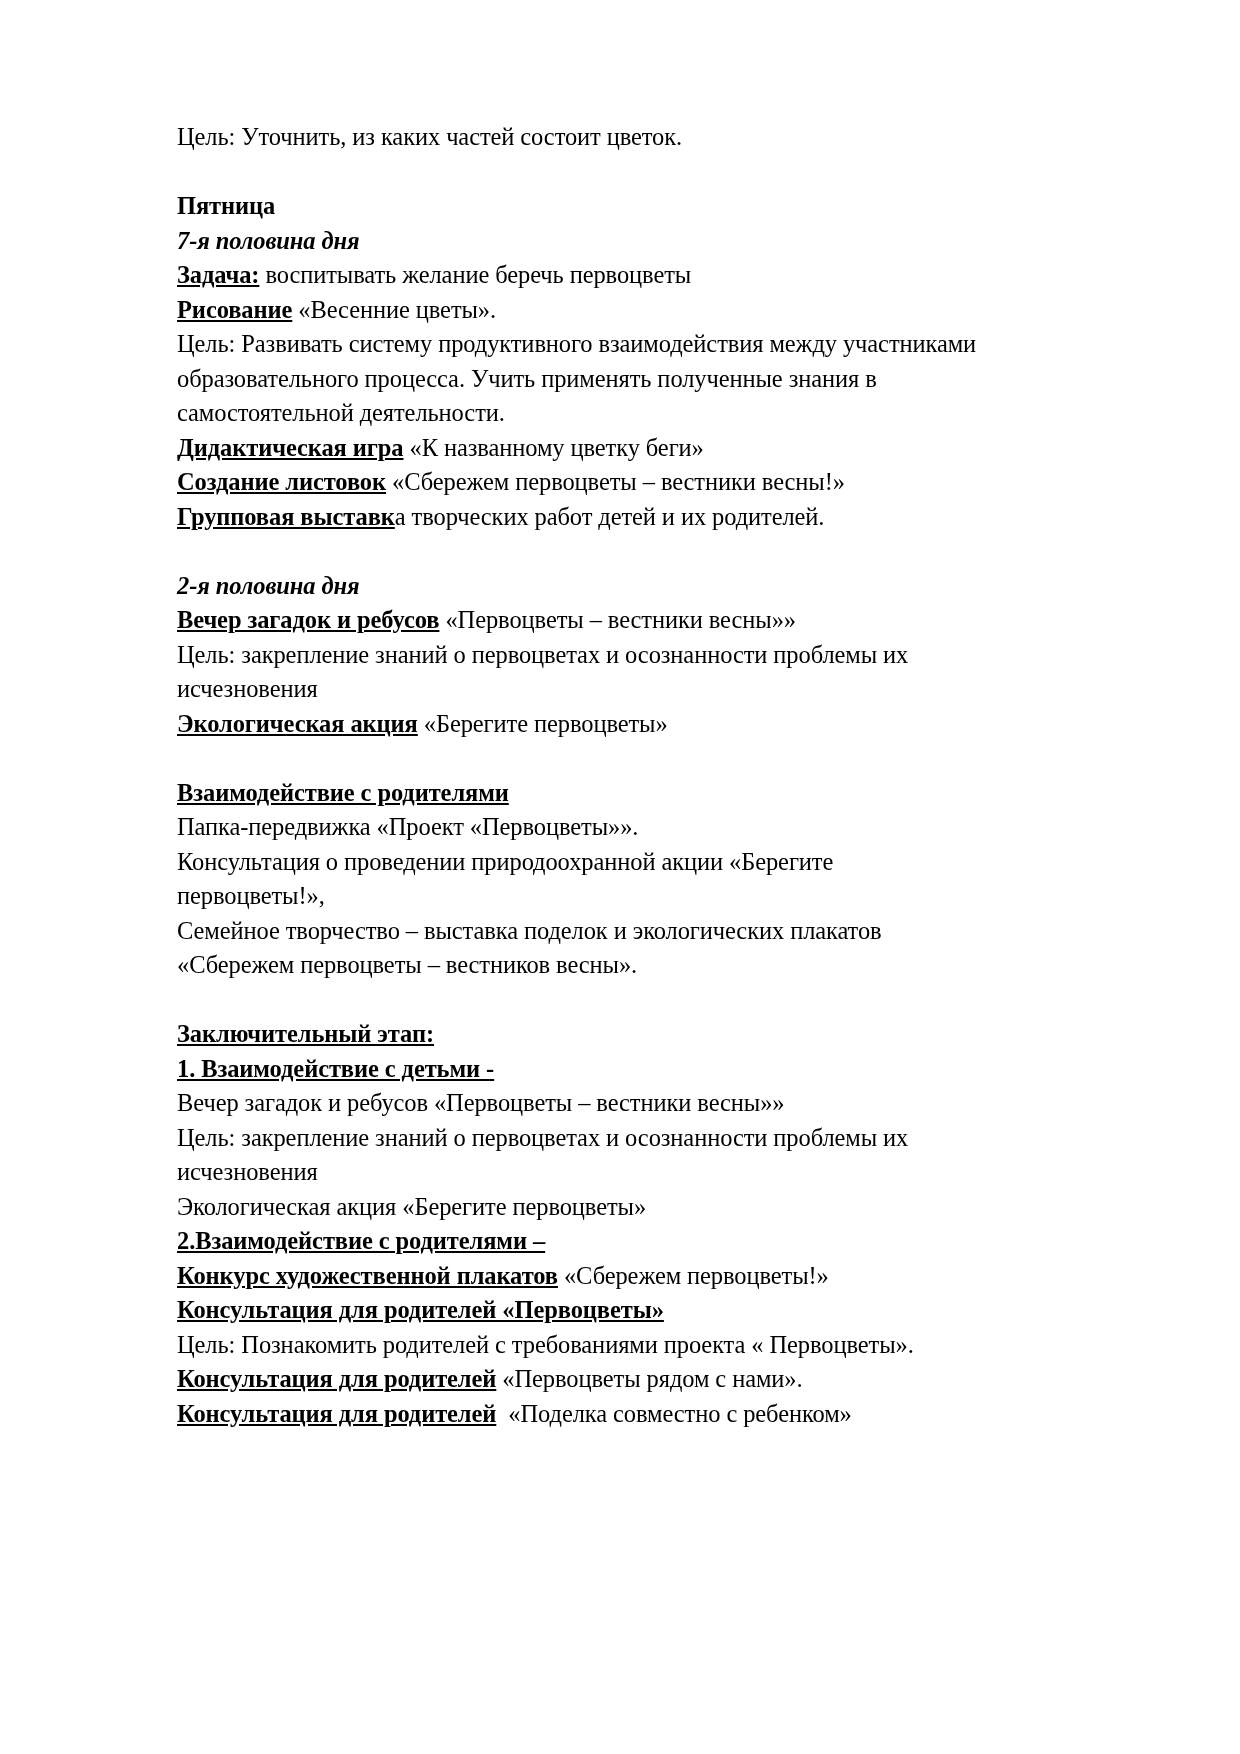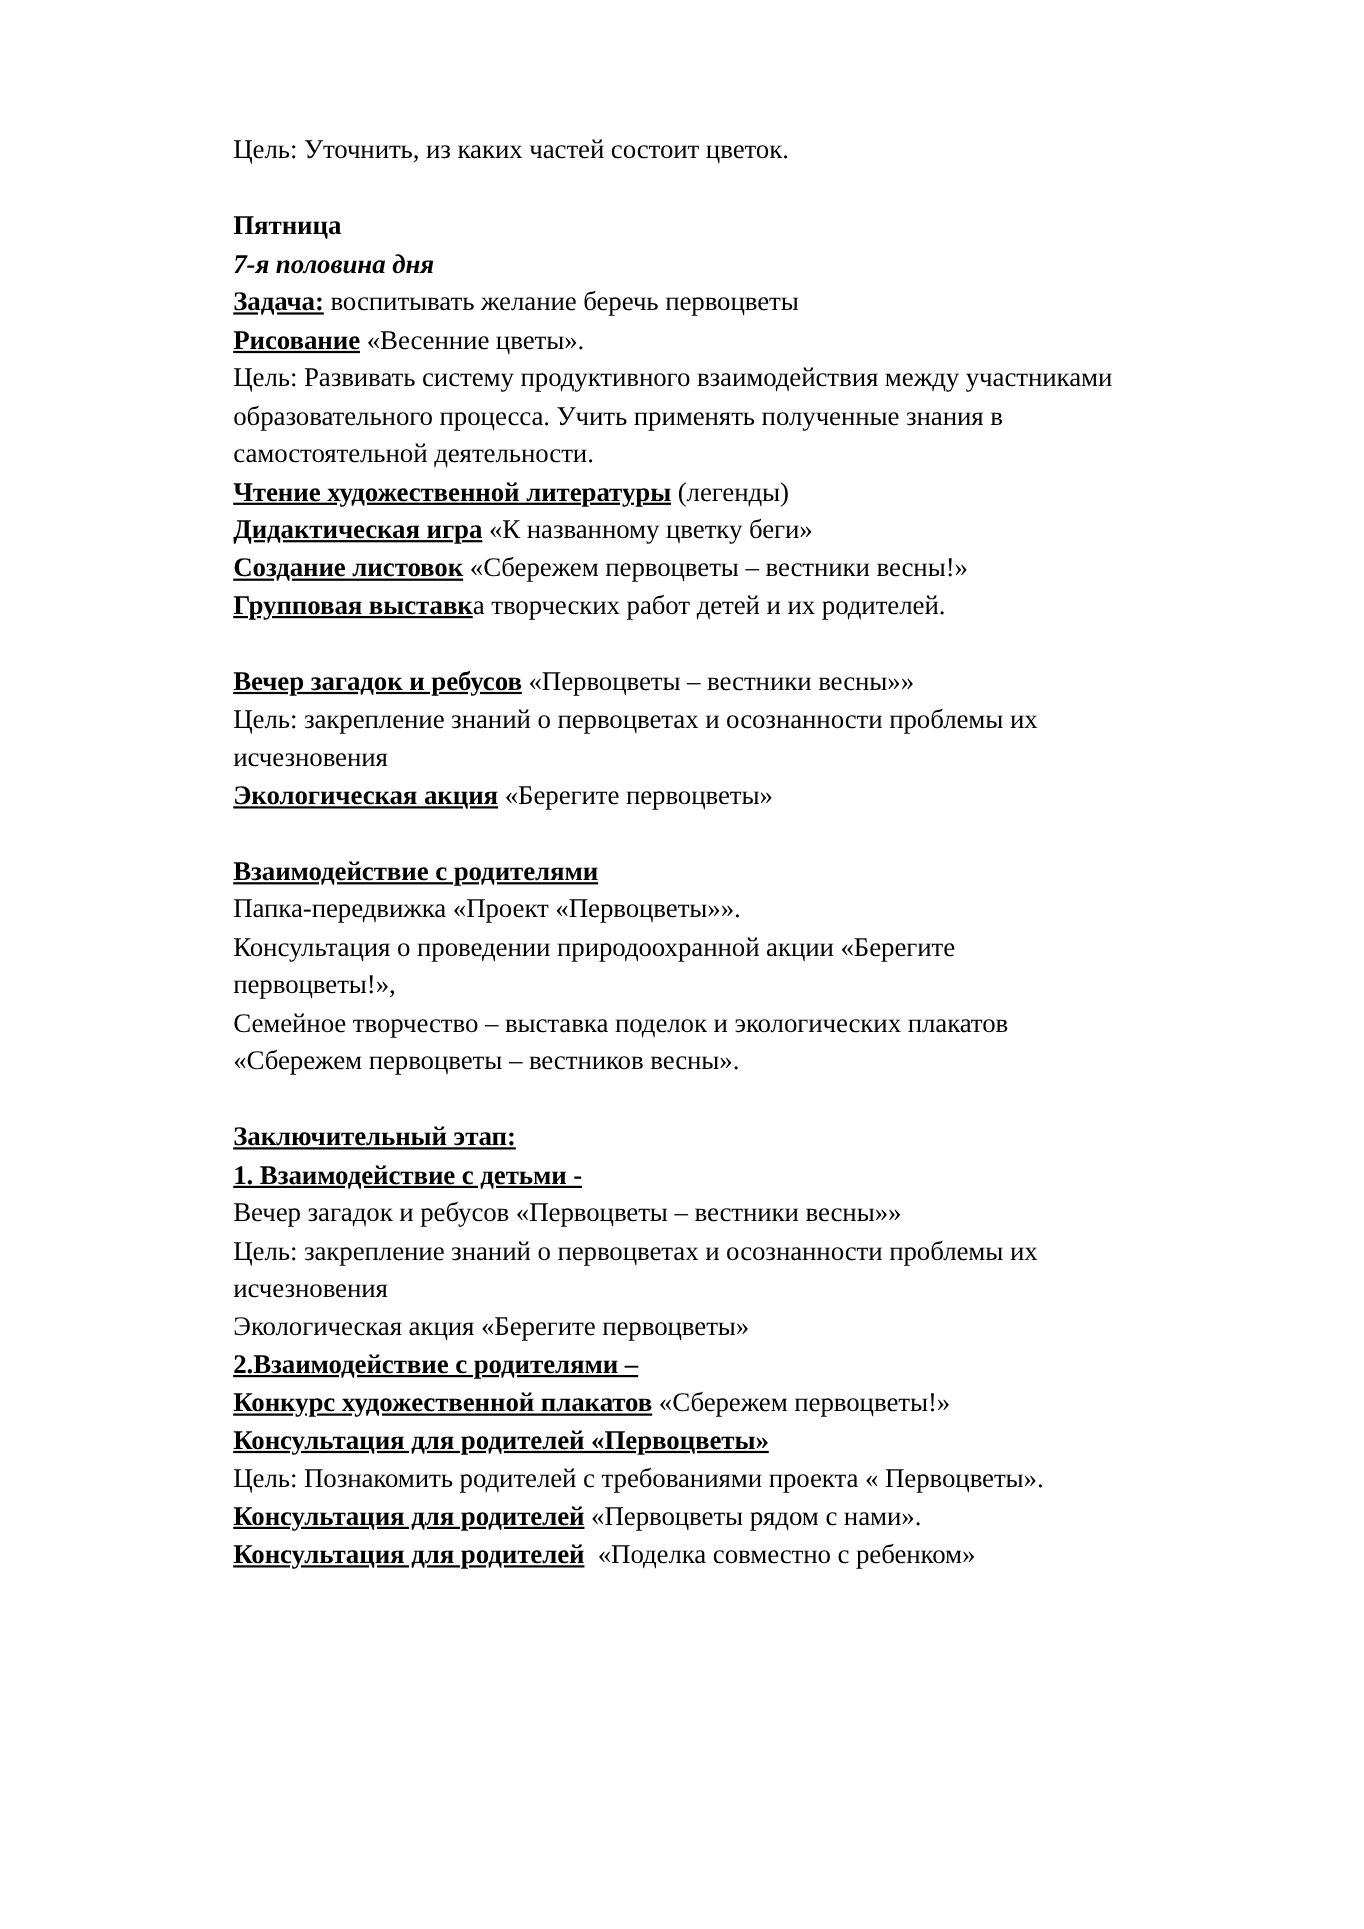--- a/index.html
+++ b/index.html
@@ -1,44 +1,44 @@
 <!DOCTYPE html>
 <html><head>
 <meta charset="utf-8">
 <style>
   html, body { margin:0; padding:0; background:#ffffff; }
   body { width:1240px; height:1754px; position:relative; overflow:hidden;
          font-family:"Liberation Serif", "DejaVu Serif", serif; color:#000; }
-  .page { position:absolute; left:177px; top:120px; width:980px;margin-left:35px; }
+  .page { position:absolute; left:177px; top:120px; width:980px; }
   .line { font-size:24.5px; line-height:34.5px; height:34.5px; white-space:nowrap; letter-spacing:-0.1px; }
   .gap { height:34.5px; }
   b { font-weight:bold;text-decoration:underline; }
   .u { font-weight:bold; }
   .bi { font-weight:bold; font-style:italic; }
 </style>
 </head>
 <body>
 
 <div class="page">
   <div class="line">Цель: Уточнить, из каких частей состоит цветок.</div>
   <div class="gap"></div>
 
   <div class="line u">Пятница</div>
   <div class="line bi">7-я половина дня</div>
   <div class="line"><b>Задача:</b><span> воспитывать желание беречь первоцветы</span></div>
   <div class="line"><b>Рисование</b><span> «Весенние цветы».</span></div>
   <div class="line">Цель: Развивать систему продуктивного взаимодействия между участниками</div>
   <div class="line">образовательного процесса. Учить применять полученные знания в</div>
   <div class="line">самостоятельной деятельности.</div>
-  <div class="line"><b>Чтение художественной литературы</b><span> (легенды)</span></div>
   <div class="line"><b>Дидактическая игра</b><span> «К названному цветку беги»</span></div>
   <div class="line"><b>Создание листовок</b><span> «Сбережем первоцветы – вестники весны!»</span></div>
   <div class="line"><b>Групповая выставк</b><span>а творческих работ детей и их родителей.</span></div>
   <div class="gap"></div>
 
+  <div class="line bi">2-я половина дня</div>
   <div class="line"><b>Вечер загадок и ребусов</b><span> «Первоцветы – вестники весны»»</span></div>
   <div class="line">Цель: закрепление знаний о первоцветах и осознанности проблемы их</div>
   <div class="line">исчезновения</div>
   <div class="line"><b>Экологическая акция</b><span> «Берегите первоцветы»</span></div>
   <div class="gap"></div>
 
   <div class="line"><b>Взаимодействие с родителями</b></div>
   <div class="line">Папка-передвижка «Проект «Первоцветы»».</div>
   <div class="line">Консультация о проведении природоохранной акции «Берегите</div>
   <div class="line">первоцветы!»,</div>

